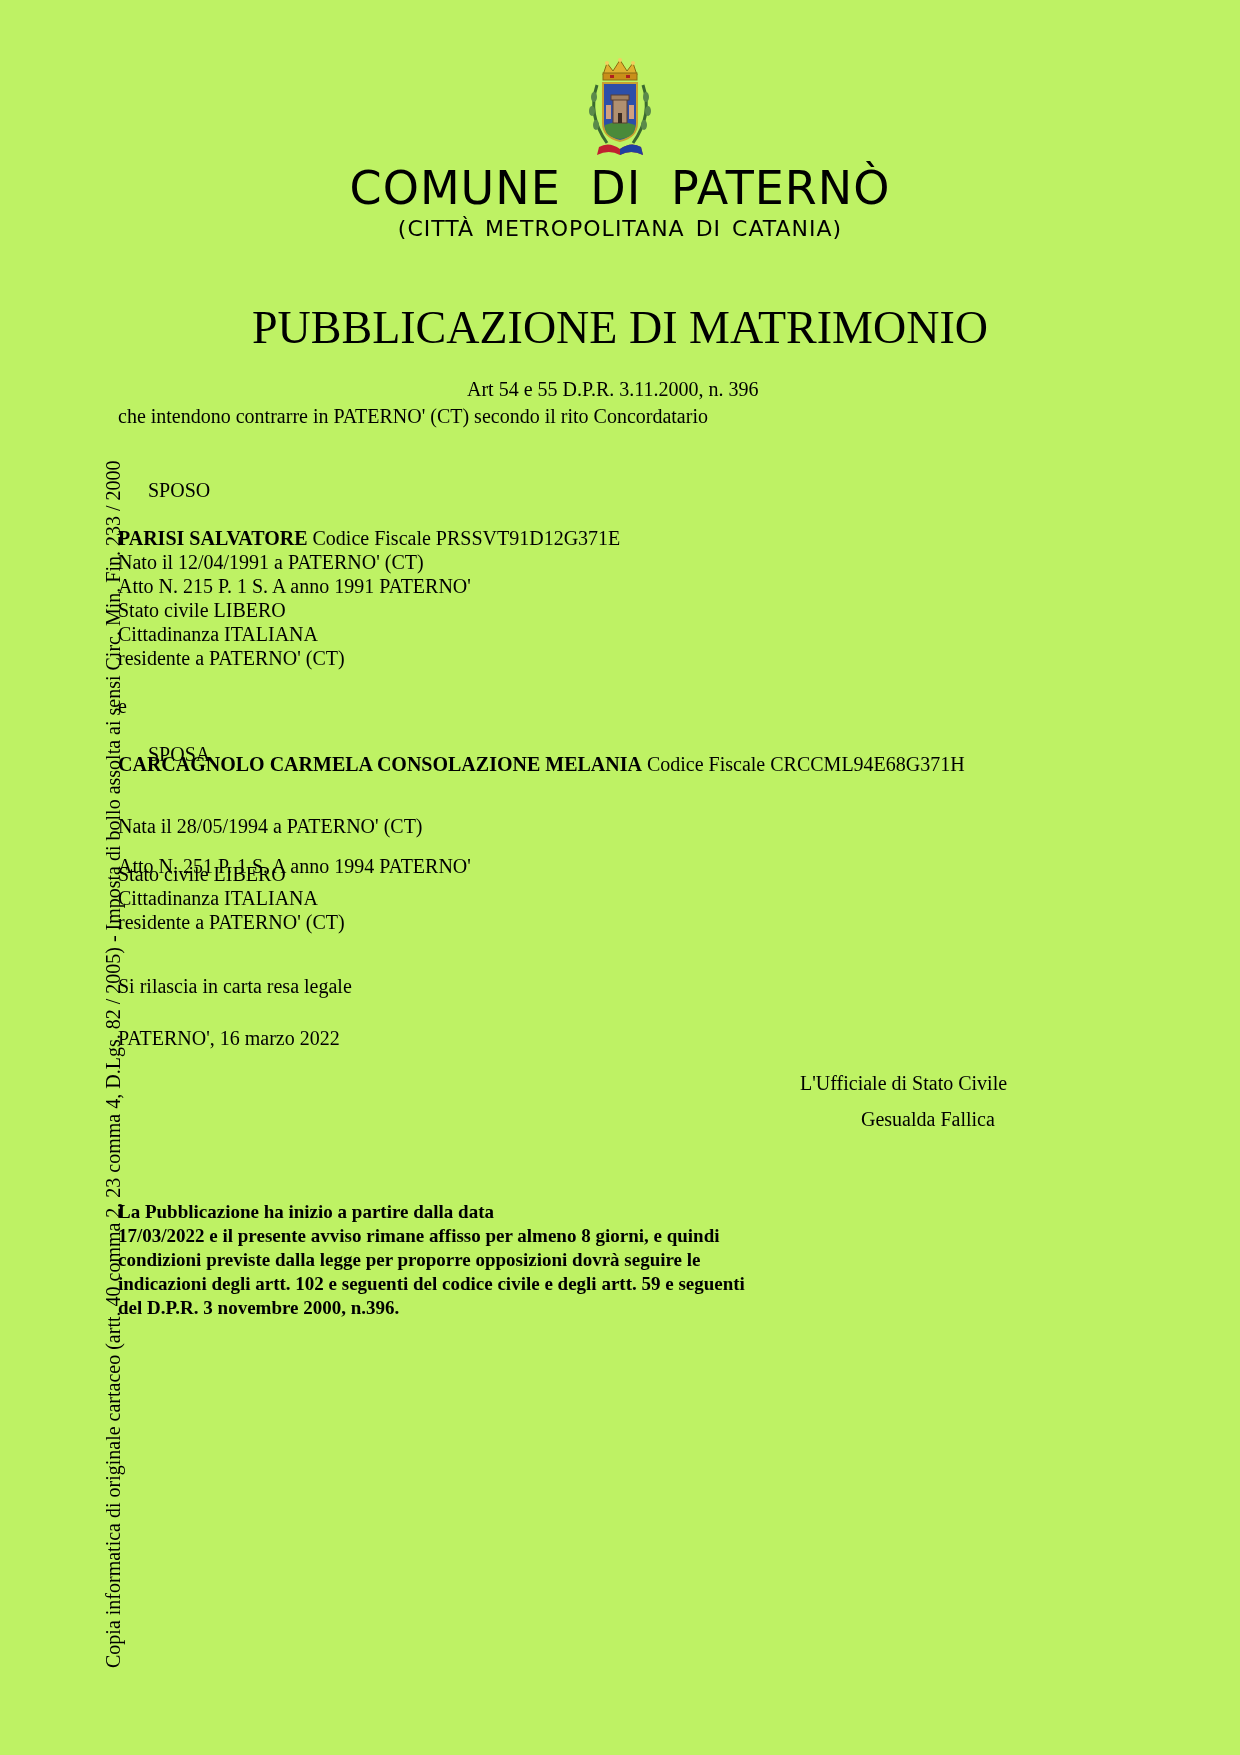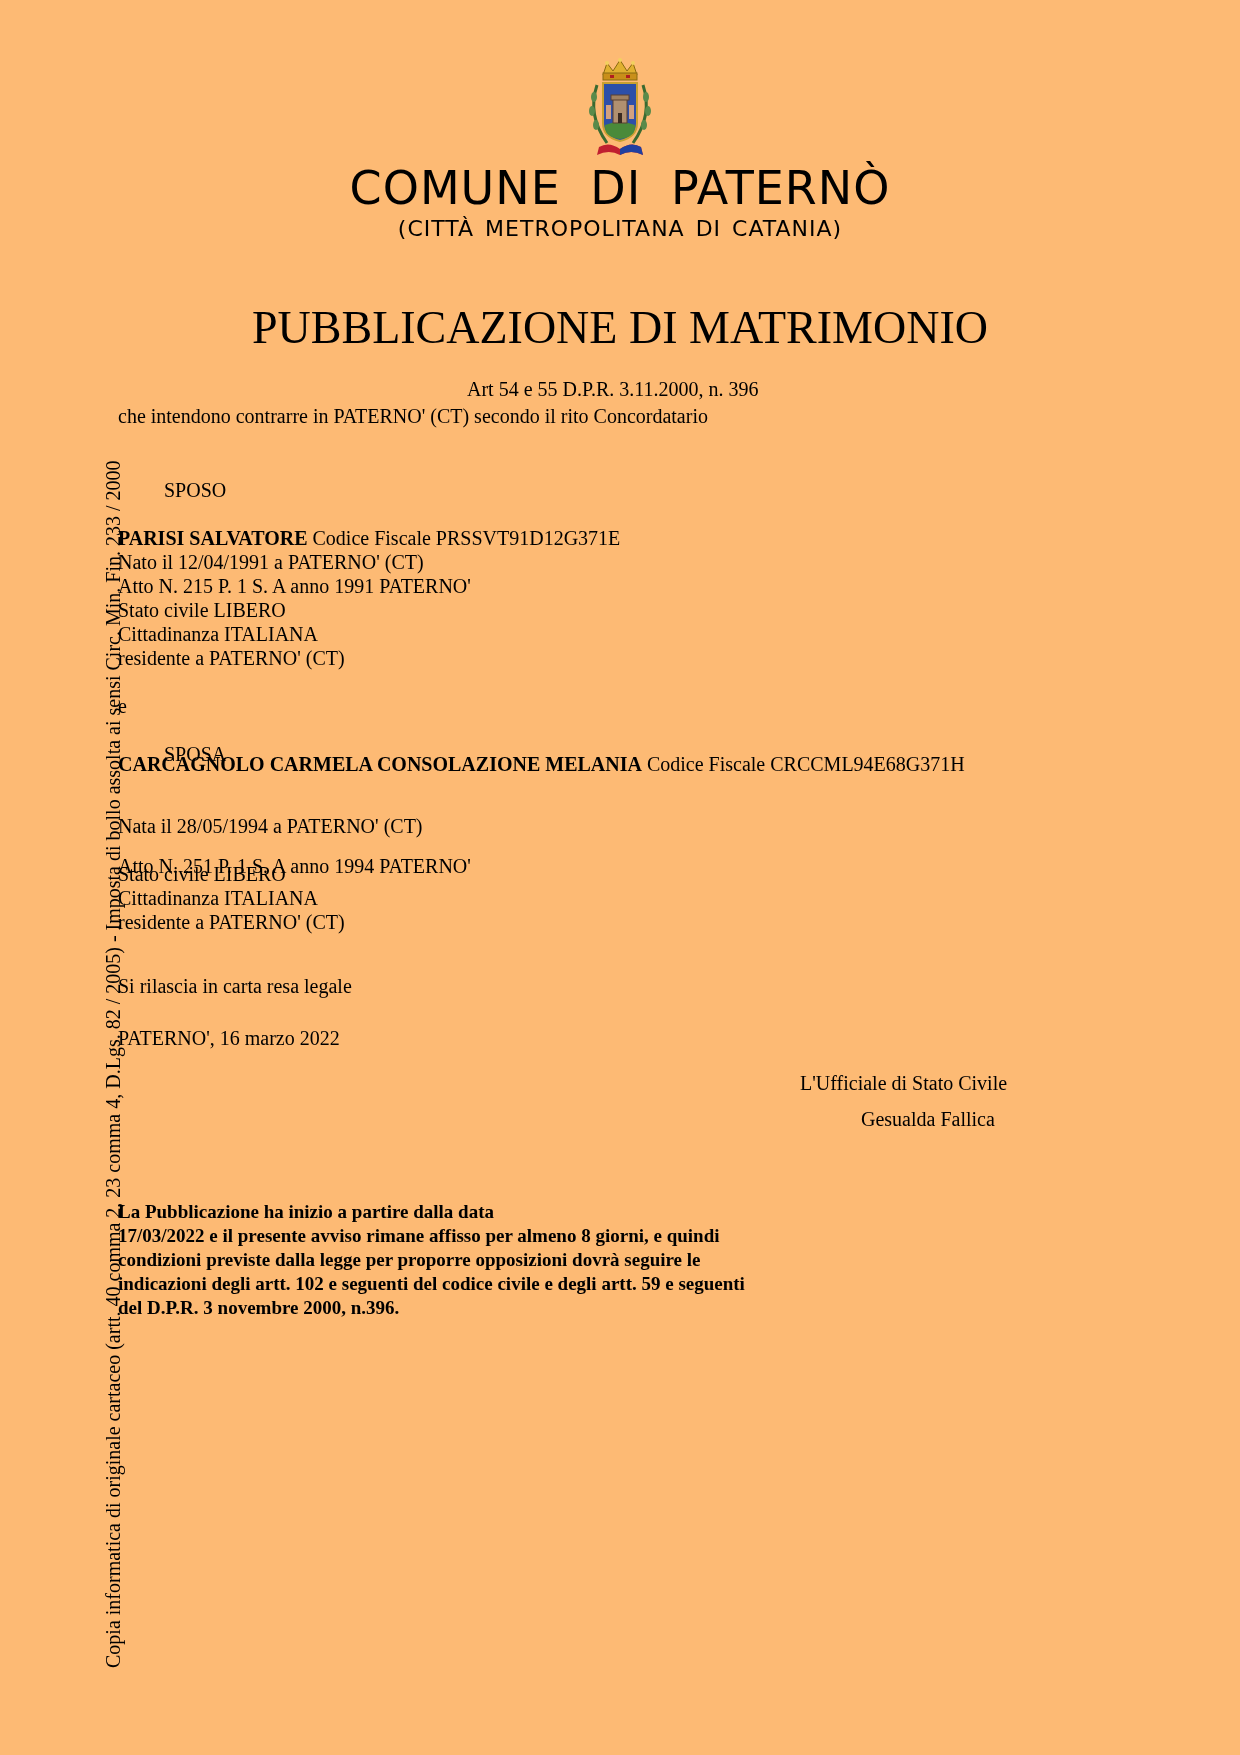--- a/index.html
+++ b/index.html
@@ -1,30 +1,30 @@
 <!DOCTYPE html>
 <html><head>
   <meta charset="utf-8">
   <style>
     html, body { margin: 0; padding: 0; background: #ffffff; }
     body { width: 1240px; height: 1755px; position: relative; overflow: hidden; color: #000; }
-    .page { position: absolute; left: 0; top: 0; width: 1240px; height: 1755px; background: #fdba74; }
+    .page { position: absolute; left: 0; top: 0; width: 1240px; height: 1755px; background: #bef264; }
     .serif { font-family: "Liberation Serif", "DejaVu Serif", serif; }
     .sans { font-family: "DejaVu Sans", "Liberation Sans", sans-serif; }
 
     .crest { position: absolute; left: 585px; top: 55px; width: 70px; height: 105px; }
 
     .comune-title { position: absolute; left: 0; width: 1240px; top: 160px; text-align: center; font-size: 46px; letter-spacing: 1px; word-spacing: 14px; line-height: 56px; }
     .comune-sub { position: absolute; left: 0; width: 1240px; top: 216px; text-align: center; font-size: 22px; letter-spacing: 1px; word-spacing: 3px; }
 
     .doc-title { position: absolute; left: 0; width: 1240px; top: 300px; text-align: center; font-size: 46px; line-height: 56px; }
     .doc-ref { position: absolute; left: 467px; top: 378px; font-size: 20px; }
 
     .line { position: absolute; left: 118px; font-size: 20px; line-height: 24px; white-space: nowrap; }
-    .indent { left: 164px; }
+    .indent { left: 148px; }
     .bold { font-weight: bold; }
 
     .sig { position: absolute; font-size: 20px; white-space: nowrap; }
 
     .notice { position: absolute; left: 118px; top: 1200px; width: 680px; font-size: 19px; line-height: 24px; font-weight: bold; }
     .notice div { white-space: nowrap; }
 
     .side-note { position: absolute; left: 101px; top: 1668px; transform-origin: 0 0; transform: rotate(-90deg); font-size: 20px; white-space: nowrap; line-height: 24px; }
   </style>
 </head>

